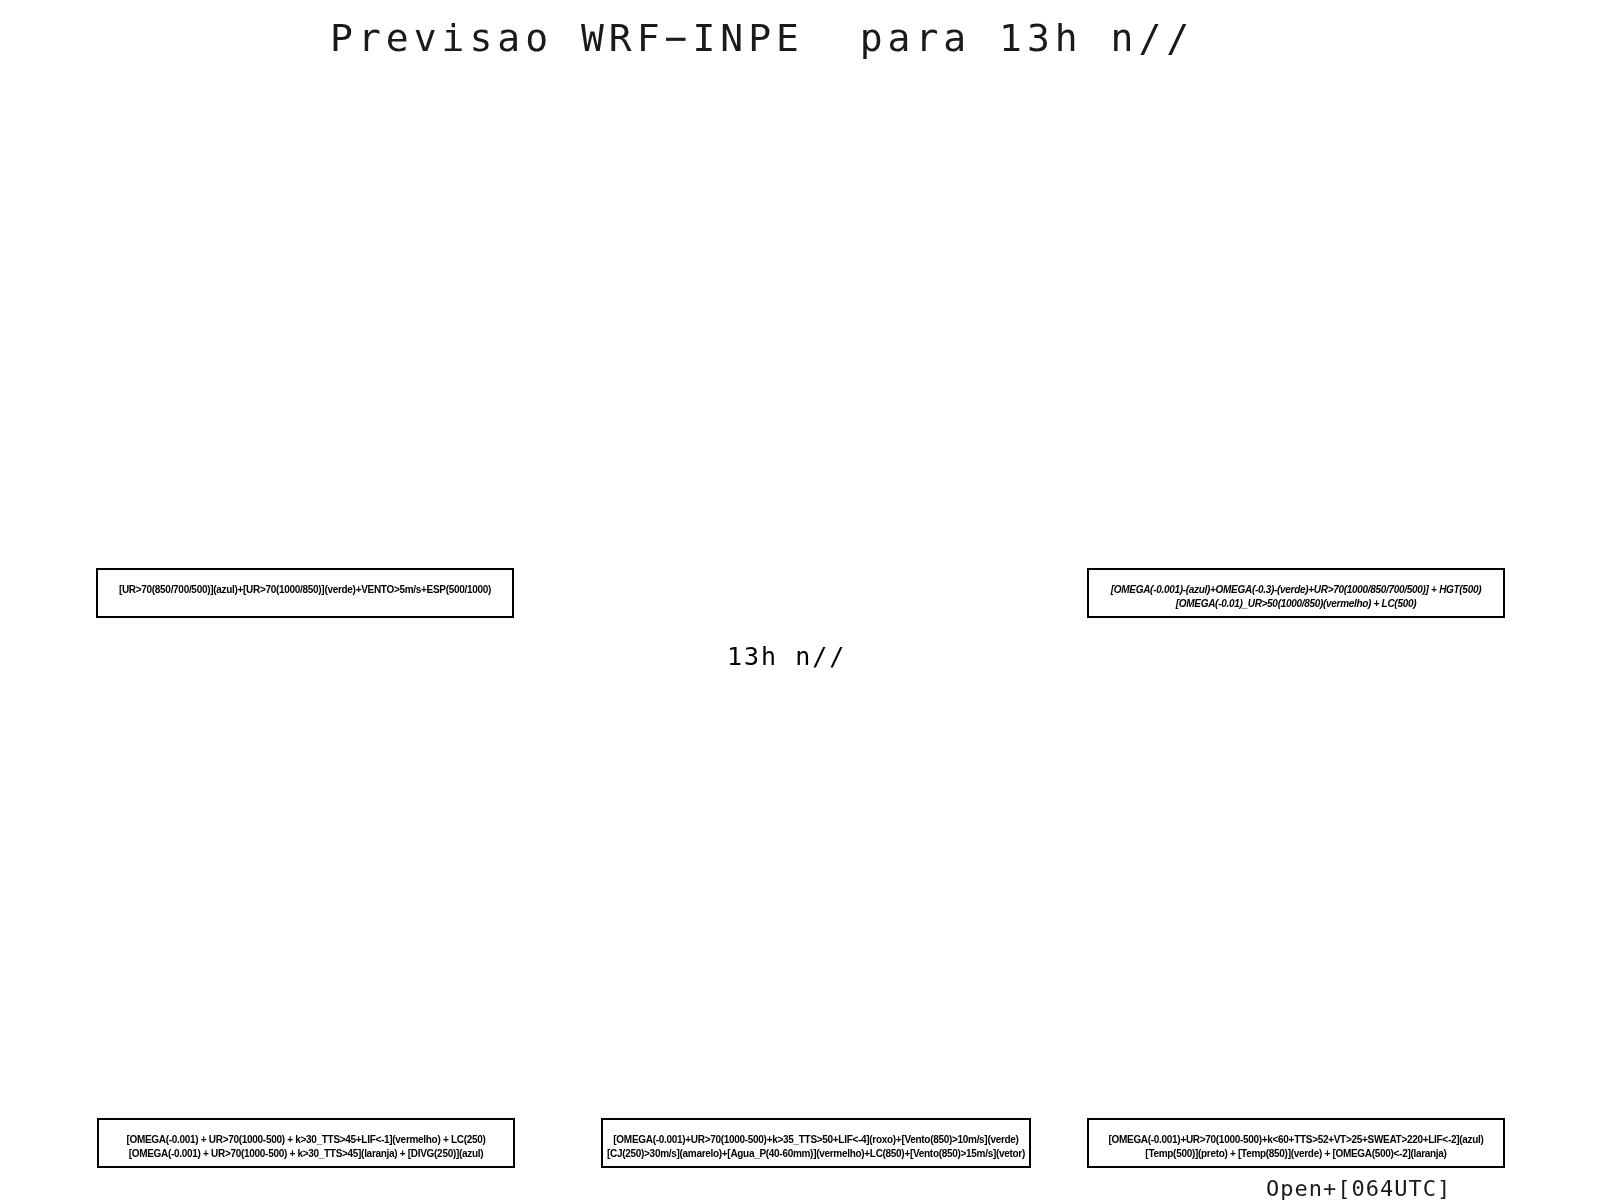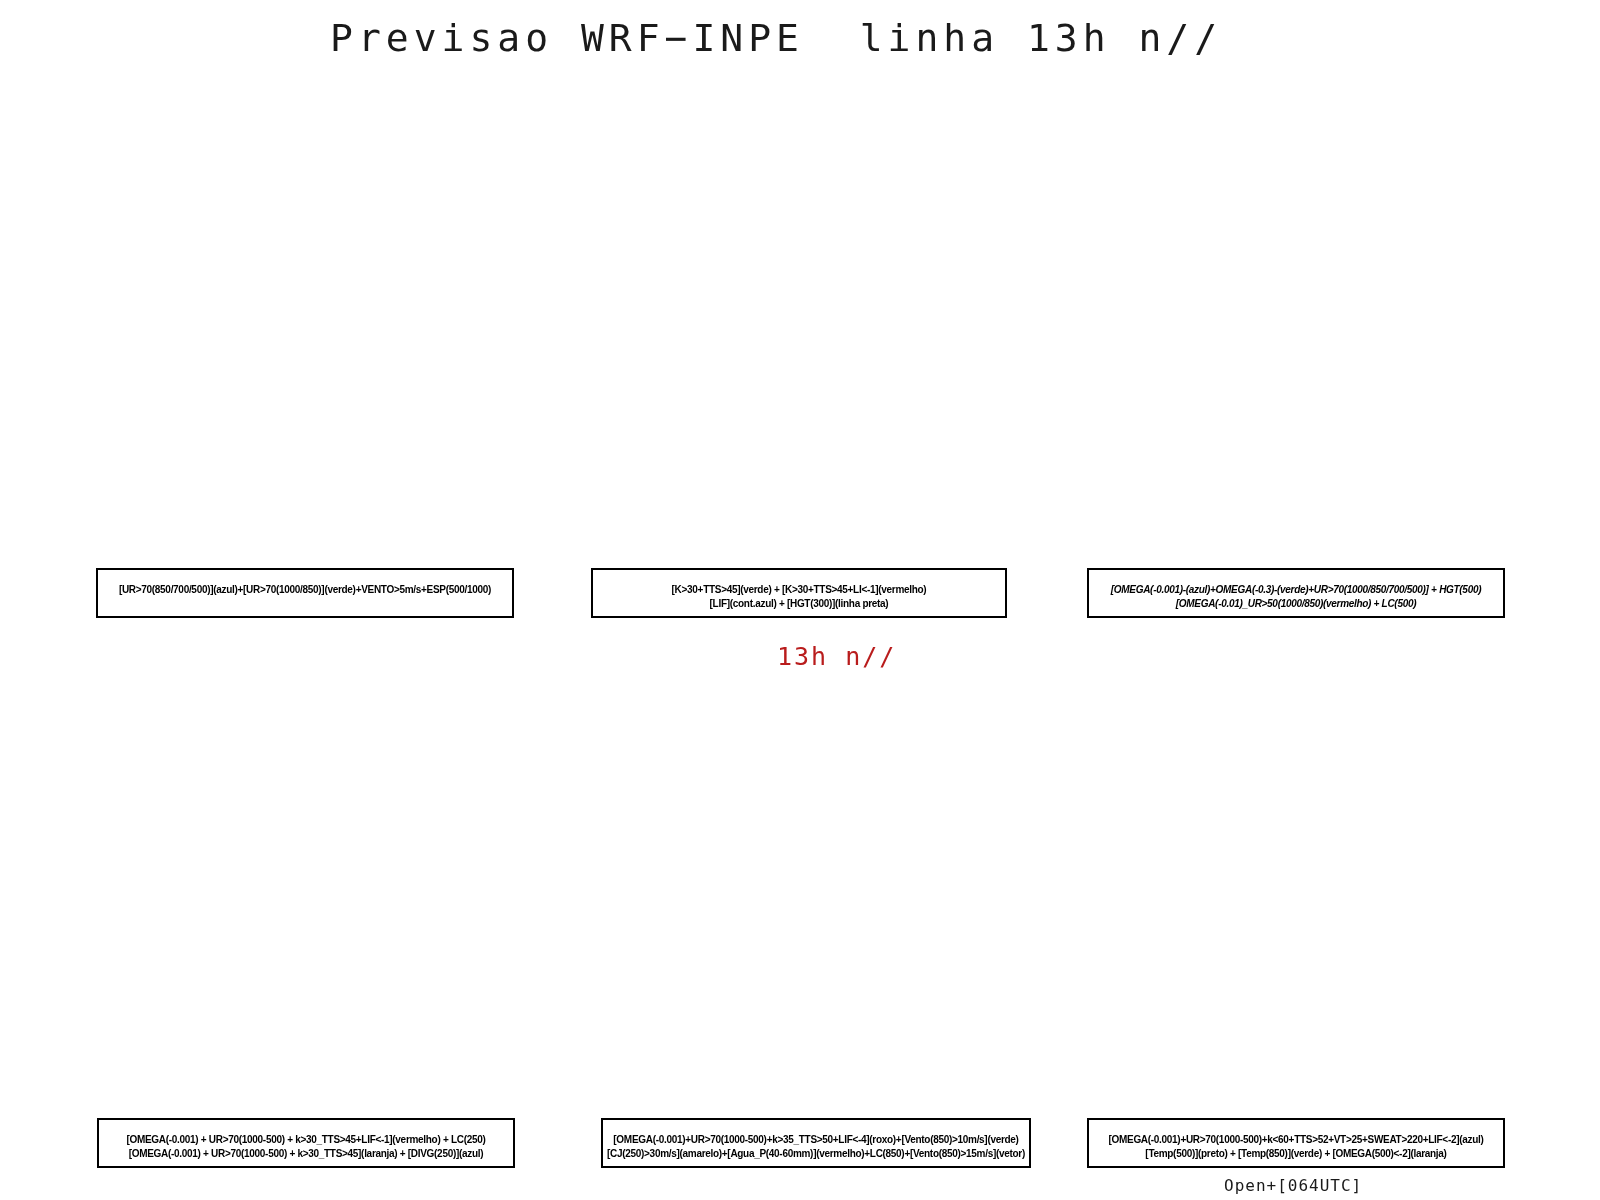--- a/index.html
+++ b/index.html
@@ -38,52 +38,48 @@
     font-family: "Liberation Sans", sans-serif;
     font-weight: bold;
     font-size: 10px;
     line-height: 14px;
     letter-spacing: -0.3px;
     white-space: pre;
     color: #000000;
   }
   .row-time-label {
     position: absolute;
-    left: 777px;
+    left: 727px;
     top: 642px;
     font-size: 25px;
     letter-spacing: 2px;
     white-space: pre;
-    color: #b91c1c;
+    color: #000000;
   }
   .footer-label {
     position: absolute;
-    left: 1224px;
+    left: 1266px;
     top: 1176px;
-    font-size: 16px;
+    font-size: 22px;
     letter-spacing: 1px;
     white-space: pre;
     color: #1a1a1a;
   }
 </style>
 </head>
 <body>
 
 <div class="page">
 
-  <div class="plot-title">Previsao WRF−INPE  linha 13h n//</div>
+  <div class="plot-title">Previsao WRF−INPE  para 13h n//</div>
 
   <div class="caption-box" style="left:96px; top:568px; width:418px;">
     <div class="cap-line">[UR&gt;70(850/700/500)](azul)+[UR&gt;70(1000/850)](verde)+VENTO&gt;5m/s+ESP(500/1000)</div>
   </div>
 
-  <div class="caption-box" style="left:591px; top:568px; width:416px;">
-    <div class="cap-line">[K&gt;30+TTS&gt;45](verde) + [K&gt;30+TTS&gt;45+LI&lt;-1](vermelho)</div>
-    <div class="cap-line">[LIF](cont.azul) + [HGT(300)](linha preta)</div>
-  </div>
 
   <div class="caption-box" style="left:1087px; top:568px; width:418px;font-style:italic;">
     <div class="cap-line">[OMEGA(-0.001)-(azul)+OMEGA(-0.3)-(verde)+UR&gt;70(1000/850/700/500)] + HGT(500)</div>
     <div class="cap-line">[OMEGA(-0.01)_UR&gt;50(1000/850)(vermelho) + LC(500)</div>
   </div>
 
   <div class="row-time-label">13h n//</div>
 
   <div class="caption-box" style="left:97px; top:1118px; width:418px;">
     <div class="cap-line">[OMEGA(-0.001) + UR&gt;70(1000-500) + k&gt;30_TTS&gt;45+LIF&lt;-1](vermelho) + LC(250)</div>

